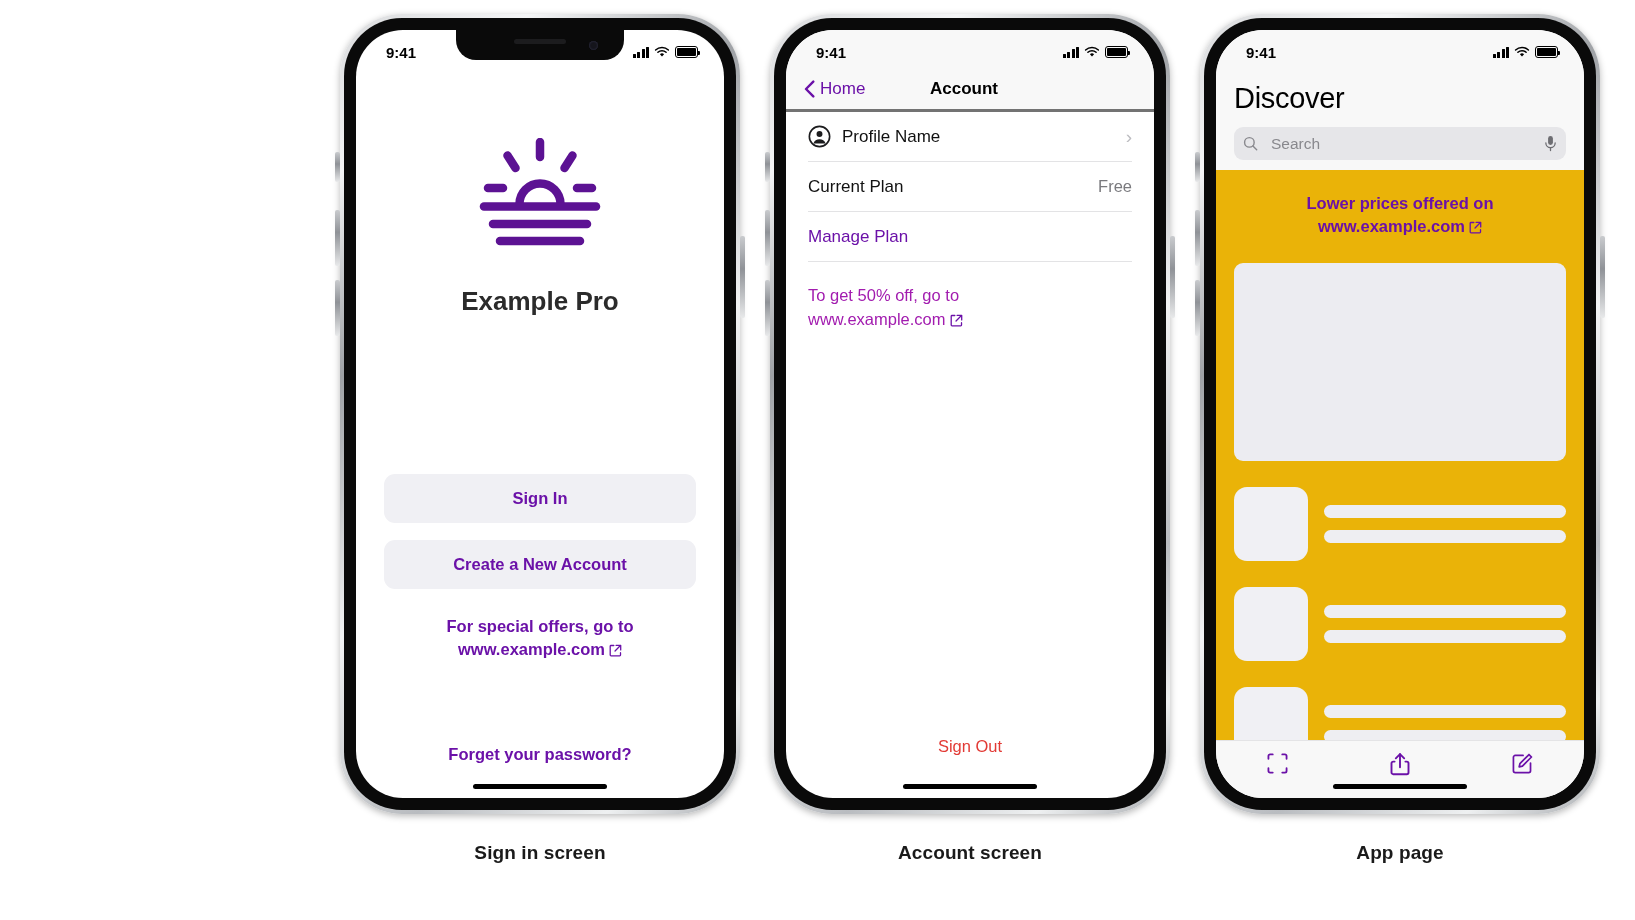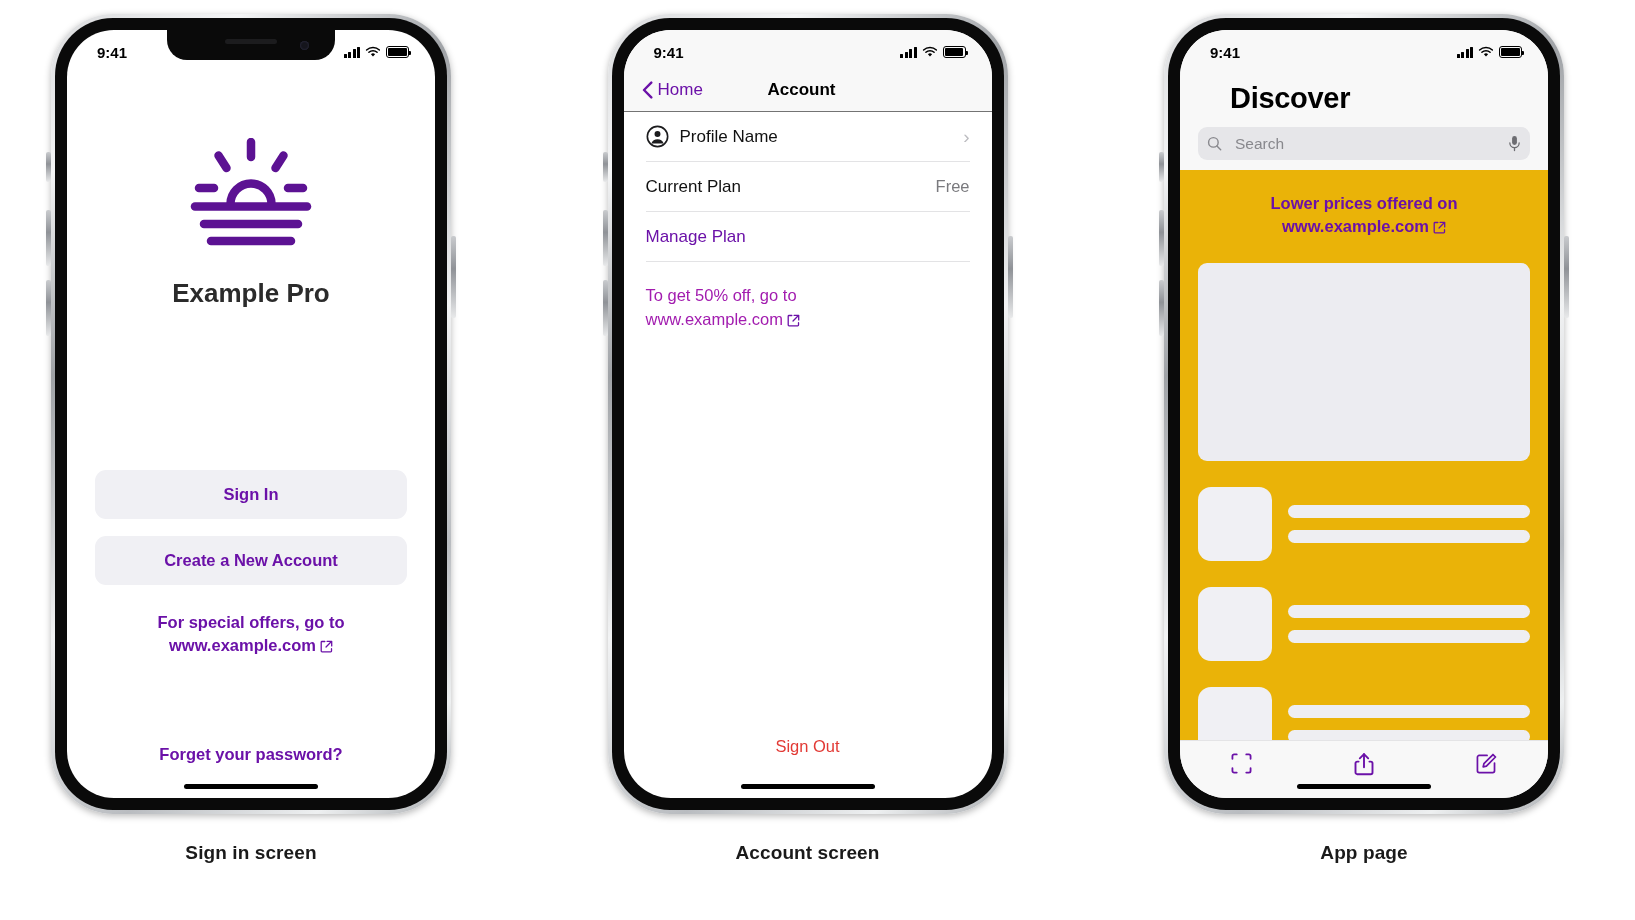--- a/index.html
+++ b/index.html
@@ -6,23 +6,23 @@
   html, body {
     width: 1635px; height: 920px;
     background: #ffffff;
     font-family: "Liberation Sans", sans-serif;
     overflow: hidden;
   }
   .stage {
     position: relative;
     width: 1635px; height: 768px;
     display: flex;
-    justify-content: space-between;
+    justify-content: flex-end;
     align-items: flex-start;
-    padding: 14px 56px 0 36px;
+    padding: 14px 20px 0 36px;
   }
   .phone-col {
     display: flex;
     flex-direction: column;
     align-items: center;
     width: 430px;
   }
 
   
   .device {
@@ -120,21 +120,21 @@
     font-size: 19px;
     font-weight: bold;
     color: #1a1a1a;
     letter-spacing: .1px;
   }
 
   
   .s1-body { flex: 1; display: flex; flex-direction: column; padding: 0 28px; }
   .logo-wrap { margin-top: 70px; display: flex; justify-content: center; }
   .app-title {
-    margin-top: 28px; text-align: center;
+    margin-top: 36px; text-align: center;
     font-size: 26px; font-weight: bold; color: #2b2b2b;
   }
   .btn-stack { margin-top: auto; margin-bottom: 13px; }
   .pill-btn {
     width: 100%;
     background: #f0f0f4;
     border: none;
     border-radius: 11px;
     padding: 15px 0;
     font-family: inherit;
@@ -165,21 +165,21 @@
   }
   .spacer-mid { height: 88px; }
 
   
   .navbar {
     flex: 0 0 44px;
     background: #f8f8f8;
     display: flex; align-items: center;
     padding: 0 18px;
     position: relative;
-    border-bottom: 1px solid #737373;
+    border-bottom: 3px solid #737373;
   }
   .nav-back {
     display: flex; align-items: center; gap: 5px;
     color: #6b11a8; font-size: 17px; cursor: pointer;
   }
   .nav-title {
     position: absolute; left: 0; right: 12px; text-align: center;
     font-size: 17px; font-weight: bold; color: #000;
     pointer-events: none;
   }
@@ -207,21 +207,21 @@
     margin-top: auto;
     margin-bottom: 42px;
     text-align: center;
     font-size: 16.5px;
     color: #e23a35;
     cursor: pointer;
   }
 
   
   .disc-head { background: #f8f8f8; padding: 14px 18px 10px 18px; }
-  .disc-title { font-size: 29px; font-weight: bold; color: #000; letter-spacing: -.3px; margin-left: 32px; }
+  .disc-title { font-size: 29px; font-weight: normal; color: #000; letter-spacing: -.3px; }
   .searchbar {
     margin-top: 12px;
     height: 33px;
     background: #e6e6e9;
     border-radius: 9px;
     display: flex; align-items: center;
     padding: 0 9px;
     gap: 13px;
   }
   .searchbar .ph { flex: 1; font-size: 15.5px; color: #88888d; }

